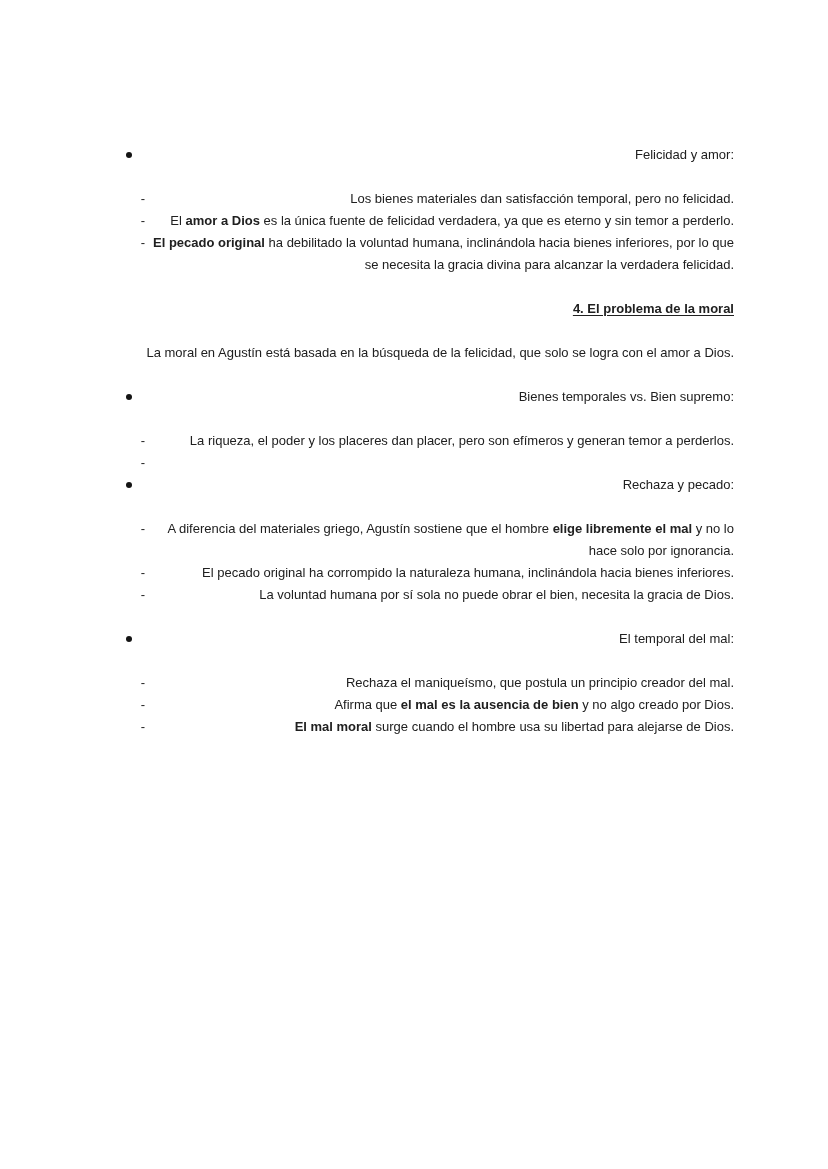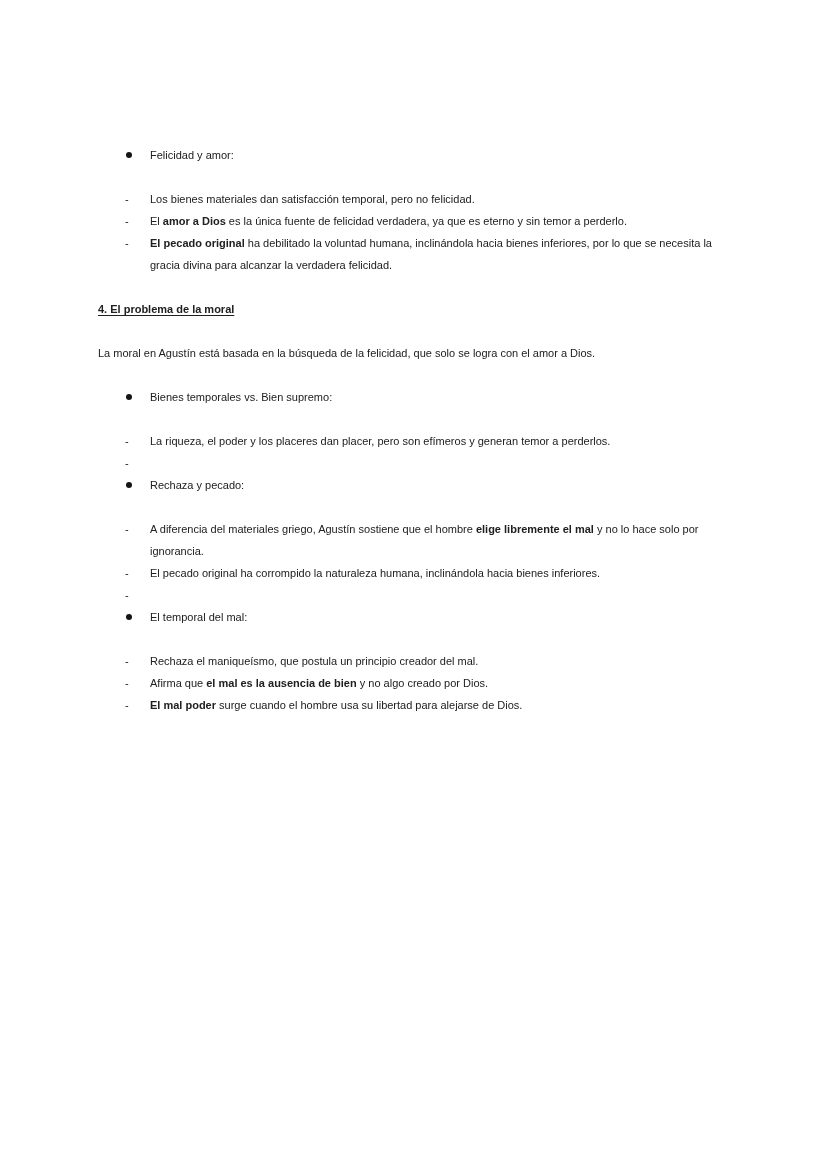--- a/index.html
+++ b/index.html
@@ -10,23 +10,24 @@
     height:1169px;
     background:#ffffff;
     overflow:hidden;
     font-family:"Liberation Sans", sans-serif;
   }
   .content{
     position:absolute;
     left:98px;
     top:144px;
     width:636px;
-    font-size:11px;
+    font-size:13px;
     line-height:22px;
     color:#202020;
+    text-align:right;
   }
   .blk{position:relative;}
   .blk.indent{padding-left:52px;}
   .blank{height:22px;}
   .marker-dash{
     position:absolute;
     left:27px;
     top:0;
     width:20px;
     color:#202020;
@@ -64,21 +65,21 @@
       <div class="blk blank"></div>
       <div class="blk bullet indent"><span class="marker-dot"></span><span class="txt"><span>Bienes temporales vs. Bien supremo:</span></span></div>
       <div class="blk blank"></div>
       <div class="blk dash indent"><span class="marker-dash">-</span><span class="txt"><span>La riqueza, el poder y los placeres dan placer, pero son efímeros y generan temor a perderlos.</span></span></div>
       <div class="blk dash indent"><span class="marker-dash">-</span></div>
       <div class="blk blank"></div>
       <div class="blk bullet indent"><span class="marker-dot"></span><span class="txt"><span>Rechaza y pecado:</span></span></div>
       <div class="blk blank"></div>
       <div class="blk dash indent"><span class="marker-dash">-</span><span class="txt"><span>A diferencia del materiales griego, Agustín sostiene que el hombre </span><strong>elige libremente el mal</strong><span> y no lo hace solo por ignorancia.</span></span></div>
       <div class="blk dash indent"><span class="marker-dash">-</span><span class="txt"><span>El pecado original ha corrompido la naturaleza humana, inclinándola hacia bienes inferiores.</span></span></div>
-      <div class="blk dash indent"><span class="marker-dash">-</span></div>
+      <div class="blk dash indent"><span class="marker-dash">-</span><span class="txt"><span>La voluntad humana por sí sola no puede obrar el bien, necesita la gracia de Dios.</span></span></div>
       <div class="blk blank"></div>
       <div class="blk bullet indent"><span class="marker-dot"></span><span class="txt"><span>El temporal del mal:</span></span></div>
       <div class="blk blank"></div>
       <div class="blk dash indent"><span class="marker-dash">-</span><span class="txt"><span>Rechaza el maniqueísmo, que postula un principio creador del mal.</span></span></div>
       <div class="blk dash indent"><span class="marker-dash">-</span><span class="txt"><span>Afirma que </span><strong>el mal es la ausencia de bien</strong><span> y no algo creado por Dios.</span></span></div>
-      <div class="blk dash indent"><span class="marker-dash">-</span><span class="txt"><strong>El mal poder</strong><span> surge cuando el hombre usa su libertad para alejarse de Dios.</span></span></div>
+      <div class="blk dash indent"><span class="marker-dash">-</span><span class="txt"><strong>El mal moral</strong><span> surge cuando el hombre usa su libertad para alejarse de Dios.</span></span></div>
     </div>
 </main>
 
 </body></html>

